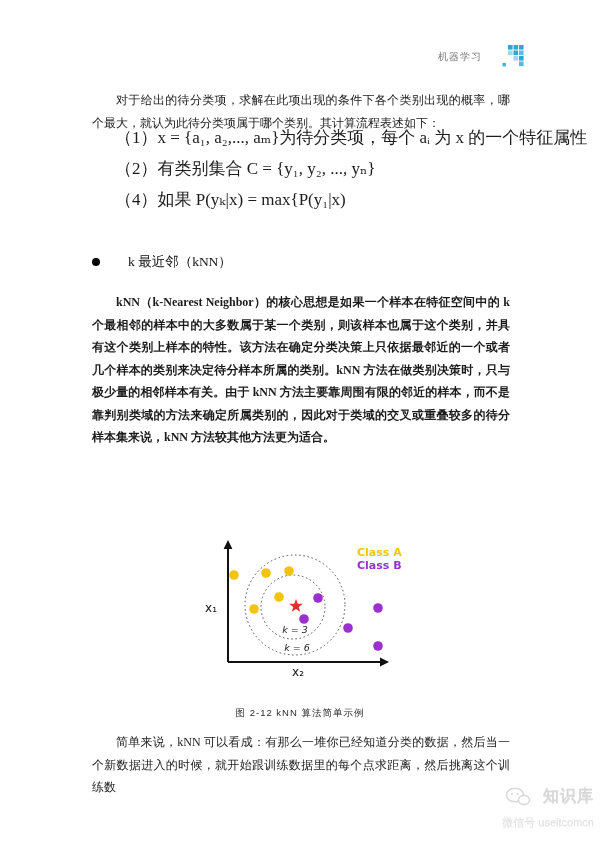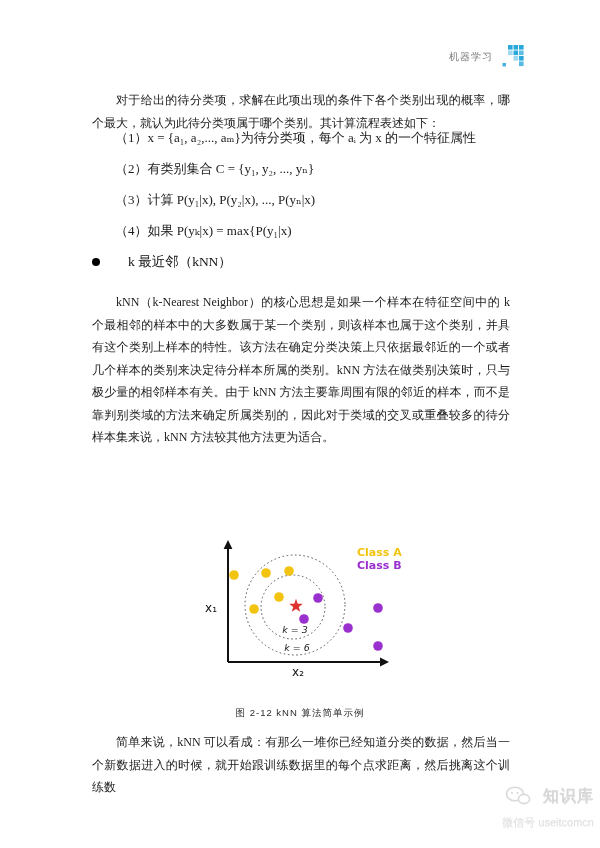--- a/index.html
+++ b/index.html
@@ -1,47 +1,47 @@
 <!DOCTYPE html>
 <html><head>
 <meta charset="utf-8">
 <style>
   html,body{margin:0;padding:0;background:#fff;}
   .page{
     position:relative;width:600px;height:848px;background:#ffffff;overflow:hidden;
     font-family:"Liberation Serif","DejaVu Serif",serif;color:#1c1c1c;
   }
   
-  .header{position:absolute;top:44px;right:75px;display:flex;align-items:center;gap:9px;}
+  .header{position:absolute;top:44px;right:75px;display:flex;align-items:center;gap:20px;}
   .header-title{font-size:10px;color:#7a7a7a;letter-spacing:1px;font-family:"Liberation Sans",sans-serif;}
   
   .tblock{
     position:absolute;left:92px;width:418px;
     font-size:12px;line-height:22.5px;text-align:justify;color:#1b1b1b;
   }
   .indent{text-indent:2em;}
   .steps{position:absolute;left:115px;width:400px;}
-  .step{font-size:13px;line-height:23px;margin-bottom:8px;white-space:nowrap;}
+  .step{font-size:17px;line-height:23px;margin-bottom:8px;white-space:nowrap;}
   .bullet-row{position:absolute;left:92px;top:251px;display:flex;align-items:center;gap:28px;}
   .bullet-dot{width:8px;height:8px;border-radius:50%;background:#000;flex:0 0 auto;}
   .bullet-text{font-size:13.5px;line-height:22px;color:#111;}
   
   .fig-svg{position:absolute;left:185px;top:538px;}
   .fig-caption{
     position:absolute;left:0;top:707px;width:600px;text-align:center;
     font-family:"Liberation Sans","DejaVu Sans",sans-serif;font-size:9.5px;
     letter-spacing:1px;color:#2b2b2b;
   }
   
   .page-number{
     position:absolute;left:0;top:784px;width:562px;text-align:center;
     font-size:10.5px;color:#333;
   }
   .watermark{position:absolute;right:6px;top:786px;width:130px;text-align:right;}
-  .wm-row{display:flex;align-items:flex-start;justify-content:flex-end;gap:12px;}
+  .wm-row{display:flex;align-items:flex-end;justify-content:flex-end;gap:12px;}
   .wm-brand{
     font-family:"Liberation Sans",sans-serif;font-weight:bold;font-size:16px;
     color:#d7d7d7;text-shadow:0 1px 0 #efefef;letter-spacing:1px;
   }
   .wm-wechat{
     font-family:"Liberation Sans",sans-serif;font-size:11px;color:#e0e0e0;
     text-shadow:0 1px 0 #f3f3f3;margin-top:8px;white-space:nowrap;
   }
 </style>
 </head>
@@ -65,30 +65,29 @@
         <rect x="0.5" y="19" width="3.4" height="3.4" opacity="0.9"></rect>
       </g>
     </svg>
   </div>
 
   <p class="tblock indent" style="top:77px;">对于给出的待分类项，求解在此项出现的条件下各个类别出现的概率，哪个最大，就认为此待分类项属于哪个类别。其计算流程表述如下：</p>
 
   <div class="steps" style="top:126px;">
     <div class="step">（1）x = {a₁, a₂,..., aₘ}为待分类项，每个 aᵢ 为 x 的一个特征属性</div>
     <div class="step">（2）有类别集合 C = {y₁, y₂, ..., yₙ}</div>
-    <div class="step">（3）计算 P(y₁|x), P(y₂|x), ..., P(yₙ|x)</div>
     <div class="step">（4）如果 P(yₖ|x) = max{P(y₁|x)</div>
   </div>
 
   <div class="bullet-row">
     <span class="bullet-dot"></span>
     <span class="bullet-text">k 最近邻（kNN）</span>
   </div>
 
-  <p class="tblock indent" style="top:279px;">kNN（k-Nearest Neighbor）的核心思想是如果一个样本在特征空间中的 k 个最相邻的样本中的大多数属于某一个类别，则该样本也属于这个类别，并具有这个类别上样本的特性。该方法在确定分类决策上只依据最邻近的一个或者几个样本的类别来决定待分样本所属的类别。kNN 方法在做类别决策时，只与极少量的相邻样本有关。由于 kNN 方法主要靠周围有限的邻近的样本，而不是靠判别类域的方法来确定所属类别的，因此对于类域的交叉或重叠较多的待分样本集来说，kNN 方法较其他方法更为适合。</p>
+  <p class="tblock indent" style="top:279px;font-weight:bold;">kNN（k-Nearest Neighbor）的核心思想是如果一个样本在特征空间中的 k 个最相邻的样本中的大多数属于某一个类别，则该样本也属于这个类别，并具有这个类别上样本的特性。该方法在确定分类决策上只依据最邻近的一个或者几个样本的类别来决定待分样本所属的类别。kNN 方法在做类别决策时，只与极少量的相邻样本有关。由于 kNN 方法主要靠周围有限的邻近的样本，而不是靠判别类域的方法来确定所属类别的，因此对于类域的交叉或重叠较多的待分样本集来说，kNN 方法较其他方法更为适合。</p>
 
 
   <svg class="fig-svg" id="fig-svg" width="222" height="152" viewBox="0 0 222 152">
       <circle cx="108" cy="69" r="32" fill="none" stroke="#555555" stroke-width="1" stroke-dasharray="1.6 2.6"></circle>
       <text x="110" y="95" fill="#222" font-size="9.5" font-family="&quot;DejaVu Sans&quot;,&quot;Liberation Sans&quot;,sans-serif" font-weight="normal" text-anchor="middle" font-style="italic">k = 3</text>
       <circle cx="110" cy="67" r="50" fill="none" stroke="#555555" stroke-width="1" stroke-dasharray="1.6 2.6"></circle>
       <text x="112" y="113" fill="#222" font-size="9.5" font-family="&quot;DejaVu Sans&quot;,&quot;Liberation Sans&quot;,sans-serif" font-weight="normal" text-anchor="middle" font-style="italic">k = 6</text>
       <line x1="43" y1="9" x2="43" y2="124" stroke="#111111" stroke-width="2"></line>
       <line x1="43" y1="124" x2="197" y2="124" stroke="#111111" stroke-width="2"></line>
       <polygon points="43,2 38.6,11 47.4,11" fill="#111111"></polygon>

